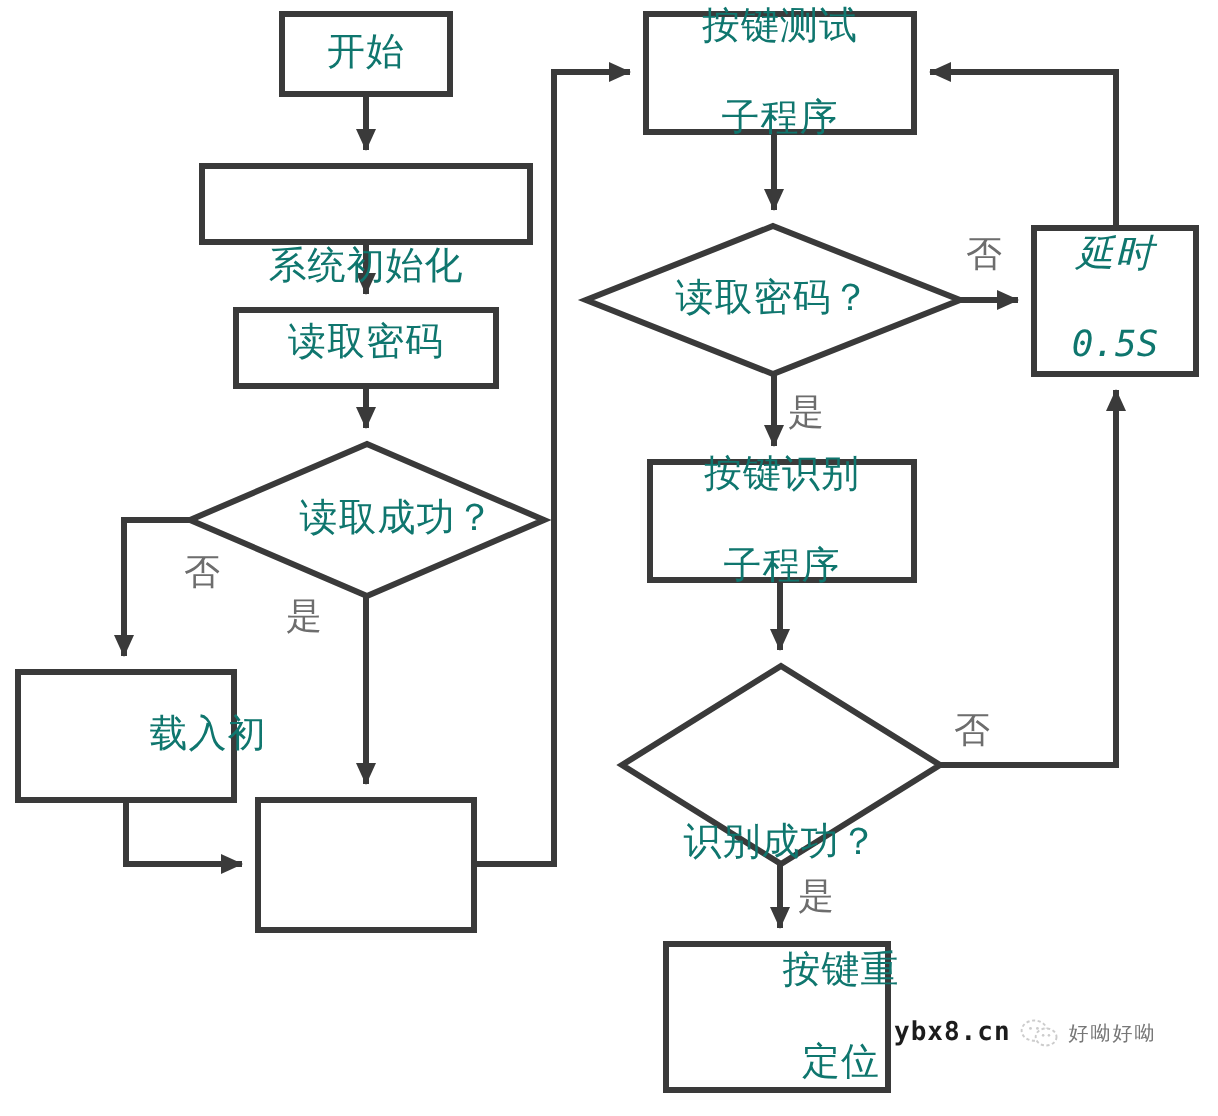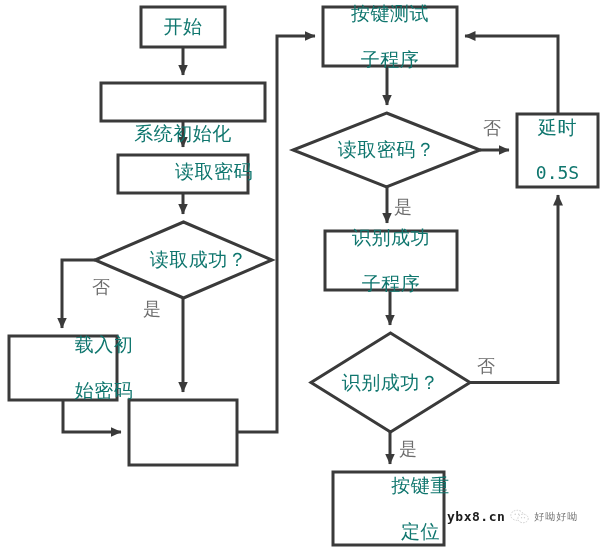--- a/index.html
+++ b/index.html
@@ -123,54 +123,53 @@
   </svg>
 
   <div class="node-text" style="left:141px;top:7px;width:84px;height:40px;">
     <span>开始</span>
   </div>
 
   <div class="node-text" style="left:101px;top:83px;width:164px;height:38px;margin-top:32px;">
     <span>系统初始化</span>
   </div>
 
-  <div class="node-text" style="left:118px;top:155px;width:130px;height:34px;padding-left:31px;">
+  <div class="node-text" style="left:118px;top:155px;width:130px;height:34px;">
     <span>读取密码</span>
   </div>
 
   <div class="node-text" style="left:110px;top:222px;width:177px;height:76px;">
     <span>读取成功？</span>
   </div>
 
   <div class="node-text two-line" style="left:9px;top:336px;width:108px;height:64px;padding-left:41px;">
     <span>载入初</span>
-    <span>始密码</span>
   </div>
 
 
   <div class="node-text two-line" style="left:323px;top:7px;width:134px;height:59px;">
     <span>按键测试</span>
     <span>子程序</span>
   </div>
 
   <div class="node-text" style="left:293px;top:113px;width:187px;height:74px;">
     <span>读取密码？</span>
   </div>
 
-  <div class="node-text two-line" style="left:517px;top:114px;width:81px;height:73px;">
+  <div class="node-text two-line" style="left:517px;top:114px;width:81px;height:73px;font-style:italic;">
     <span>延时</span>
     <span class="mono-num">0.5S</span>
   </div>
 
   <div class="node-text two-line" style="left:325px;top:231px;width:132px;height:59px;">
-    <span>识别成功</span>
+    <span>按键识别</span>
     <span>子程序</span>
   </div>
 
-  <div class="node-text" style="left:311px;top:333px;width:159px;height:99px;">
+  <div class="node-text" style="left:311px;top:333px;width:159px;height:99px;justify-content:flex-end;">
     <span>识别成功？</span>
   </div>
 
   <div class="node-text two-line" style="left:333px;top:472px;width:111px;height:73px;margin-left:32px;">
     <span>按键重</span>
     <span>定位</span>
   </div>
 
   <div class="edge-label" style="left:92px;top:278px;">否</div>
   <div class="edge-label" style="left:143px;top:300px;">是</div>

